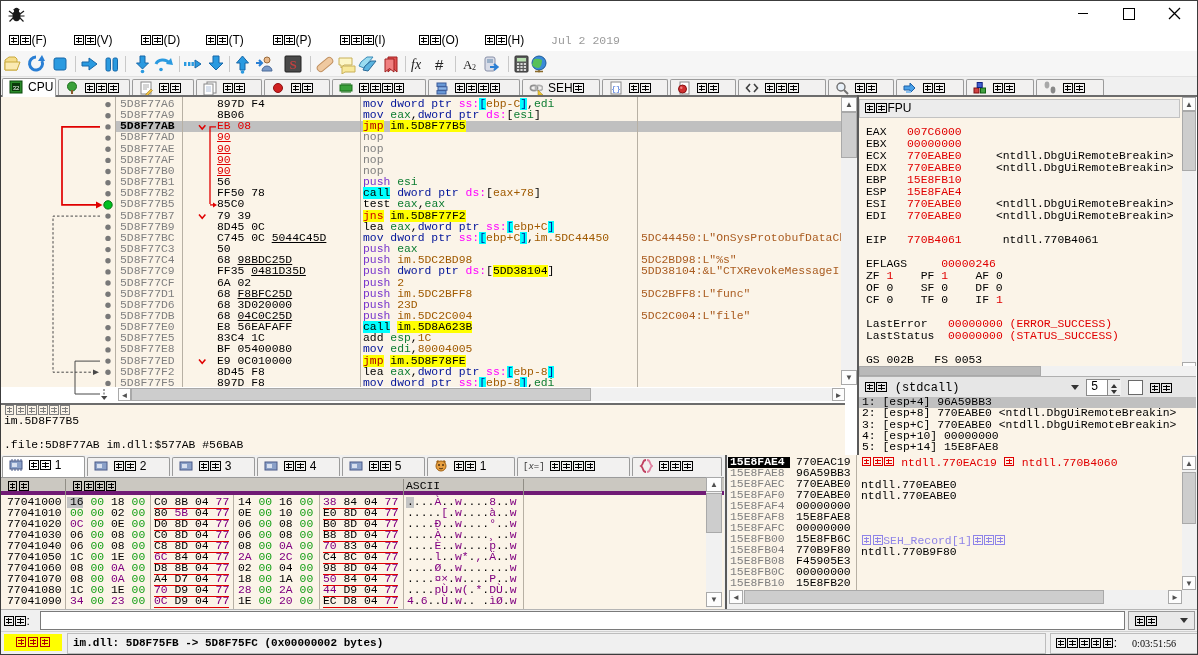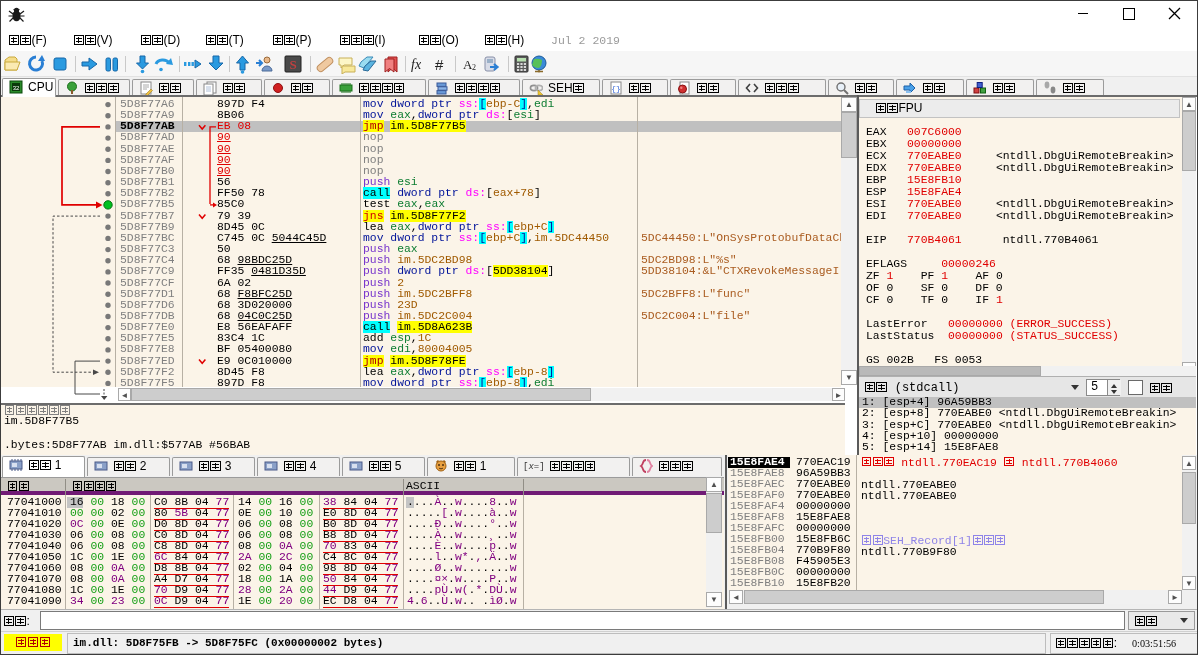--- a/index.html
+++ b/index.html
@@ -434,21 +434,21 @@
 <div class="sthumb" style="left:131px;top:388px;width:460px;height:13px"></div>
 
 <div class="strack" style="left:841px;top:97px;width:16px;height:288px"></div>
 <div class="sbtn" style="left:841px;top:97px;width:16px;height:15px">▲</div>
 <div class="sbtn" style="left:841px;top:370px;width:16px;height:15px">▼</div>
 <div class="sthumb" style="left:841px;top:112px;width:16px;height:46px"></div>
 
 <div class="abs" style="left:857px;top:95px;width:2px;height:360px;background:#5a5a5a"></div>
 
 <div class="abs mono" style="left:859px;top:97px;width:337px;height:269px;background:#fbf4e8;overflow:hidden" id="regs">
- <div class="abs" style="left:0;top:2px;width:321px;height:19px;background:#ececec;border:1px solid #c2c2c2;box-sizing:border-box;font-family:'Liberation Sans';font-size:12px;line-height:17px;padding-left:15px"><span><span class="zh"></span><span class="zh"></span></span>FPU</div>
+ <div class="abs" style="left:0;top:2px;width:321px;height:19px;background:#ececec;border:1px solid #c2c2c2;box-sizing:border-box;font-family:'Liberation Sans';font-size:12px;line-height:17px;padding-left:4px"><span><span class="zh"></span><span class="zh"></span></span>FPU</div>
  <div class="abs" style="left:7px;top:29px;line-height:12px">EAX   <span class="rd">007C6000</span>
 EBX   <span class="rd">00000000</span>
 ECX   <span class="rd">770EABE0</span>     &lt;ntdll.DbgUiRemoteBreakin&gt;
 EDX   <span class="rd">770EABE0</span>     &lt;ntdll.DbgUiRemoteBreakin&gt;
 EBP   <span class="rd">15E8FB10</span>
 ESP   <span class="rd">15E8FAE4</span>
 ESI   <span class="rd">770EABE0</span>     &lt;ntdll.DbgUiRemoteBreakin&gt;
 EDI   <span class="rd">770EABE0</span>     &lt;ntdll.DbgUiRemoteBreakin&gt;
 &nbsp;
 EIP   <span class="rd">770B4061</span>      ntdll.770B4061
@@ -491,21 +491,21 @@
  <div class="abs mono" style="left:3px;top:0;line-height:11.3px">1: [esp+4] 96A59BB3
 2: [esp+8] 770EABE0 &lt;ntdll.DbgUiRemoteBreakin&gt;
 3: [esp+C] 770EABE0 &lt;ntdll.DbgUiRemoteBreakin&gt;
 4: [esp+10] 00000000
 5: [esp+14] 15E8FAE8</div>
 </div>
 
 <div class="abs" style="left:0;top:403px;width:845px;height:52px;background:#fbf4e8;border-top:2px solid #6c6c6c;box-sizing:border-box">
  <div class="abs mono gy" style="left:4px;top:0px"><span><span class="zh"></span><span class="zh"></span><span class="zh"></span><span class="zh"></span><span class="zh"></span><span class="zh"></span></span></div>
  <div class="abs mono" style="left:4px;top:11px">im.5D8F77B5</div>
- <div class="abs mono" style="left:4px;top:35px">.bytes:5D8F77AB im.dll:$577AB #56BAB</div>
+ <div class="abs mono" style="left:4px;top:35px">.file:5D8F77AB im.dll:$577AB #56BAB</div>
 </div>
 
 <div class="abs" style="left:0;top:455px;width:1198px;height:154px;background:#f0f0f0" id="bottom">
 
  <div class="tab tabsel" style="left:2px;width:83px;top:1px;height:21px">
   <svg class="ticon" viewBox="0 0 14 14">
           <rect x="1" y="3" width="12" height="8" fill="#8aa0c8" stroke="#4a5a88"></rect>
           <g stroke="#4a5a88">
             <path d="M3 3 v-2 M6 3 v-2 M9 3 v-2 M12 3 v-2 M3 11 v2 M6 11 v2 M9 11 v2 M12 11 v2"></path>
           </g>

